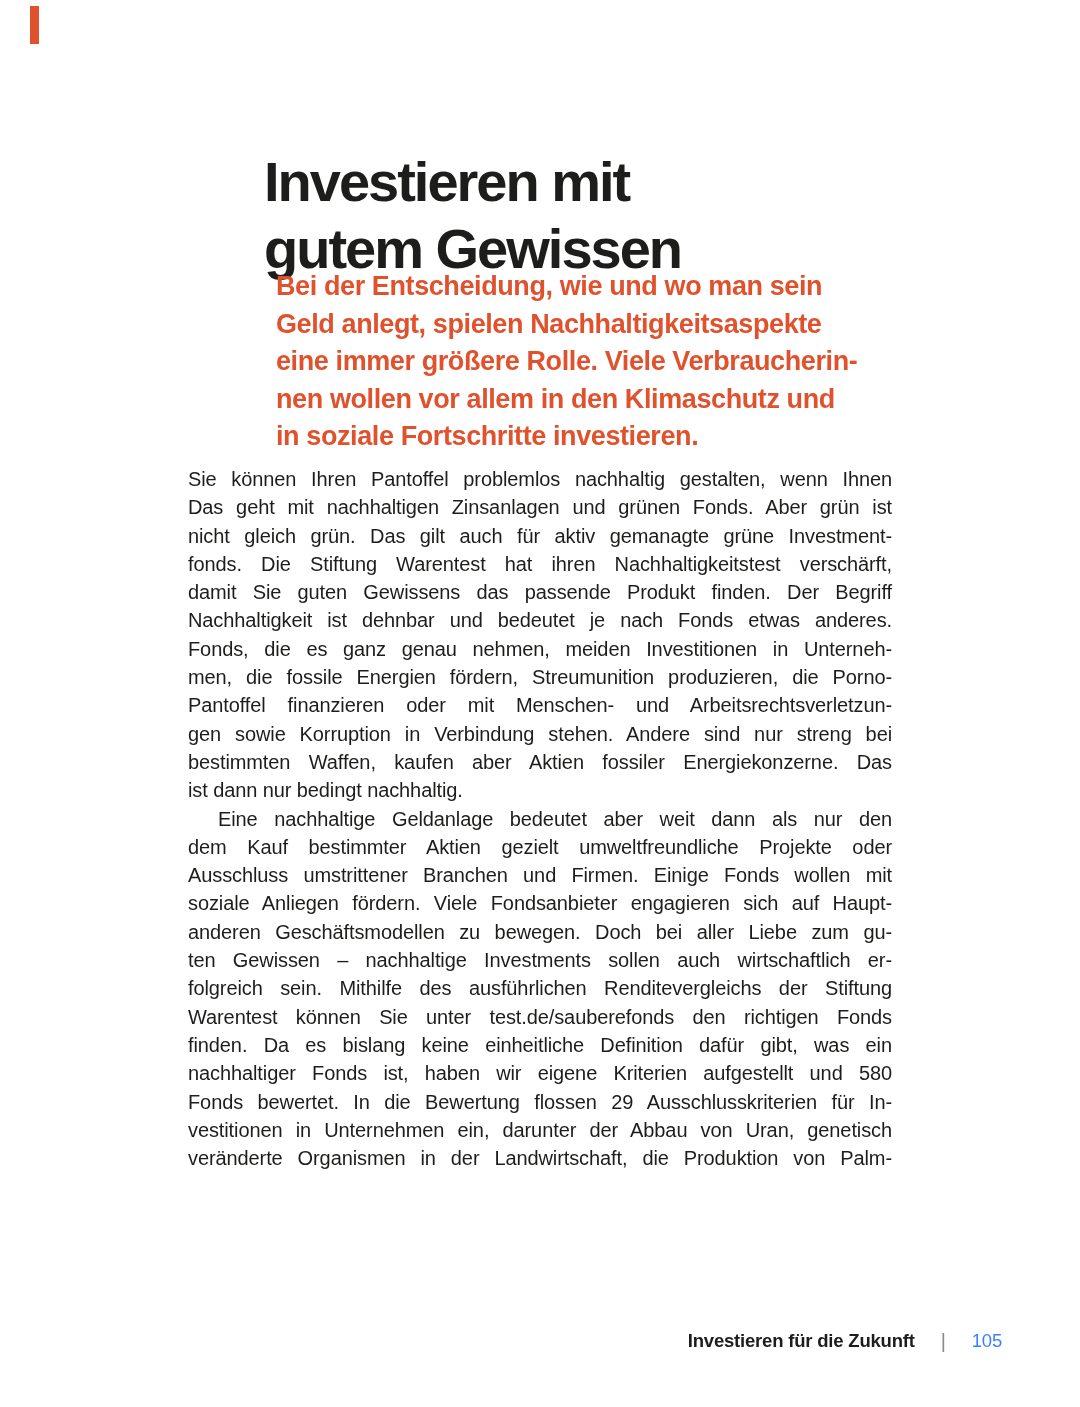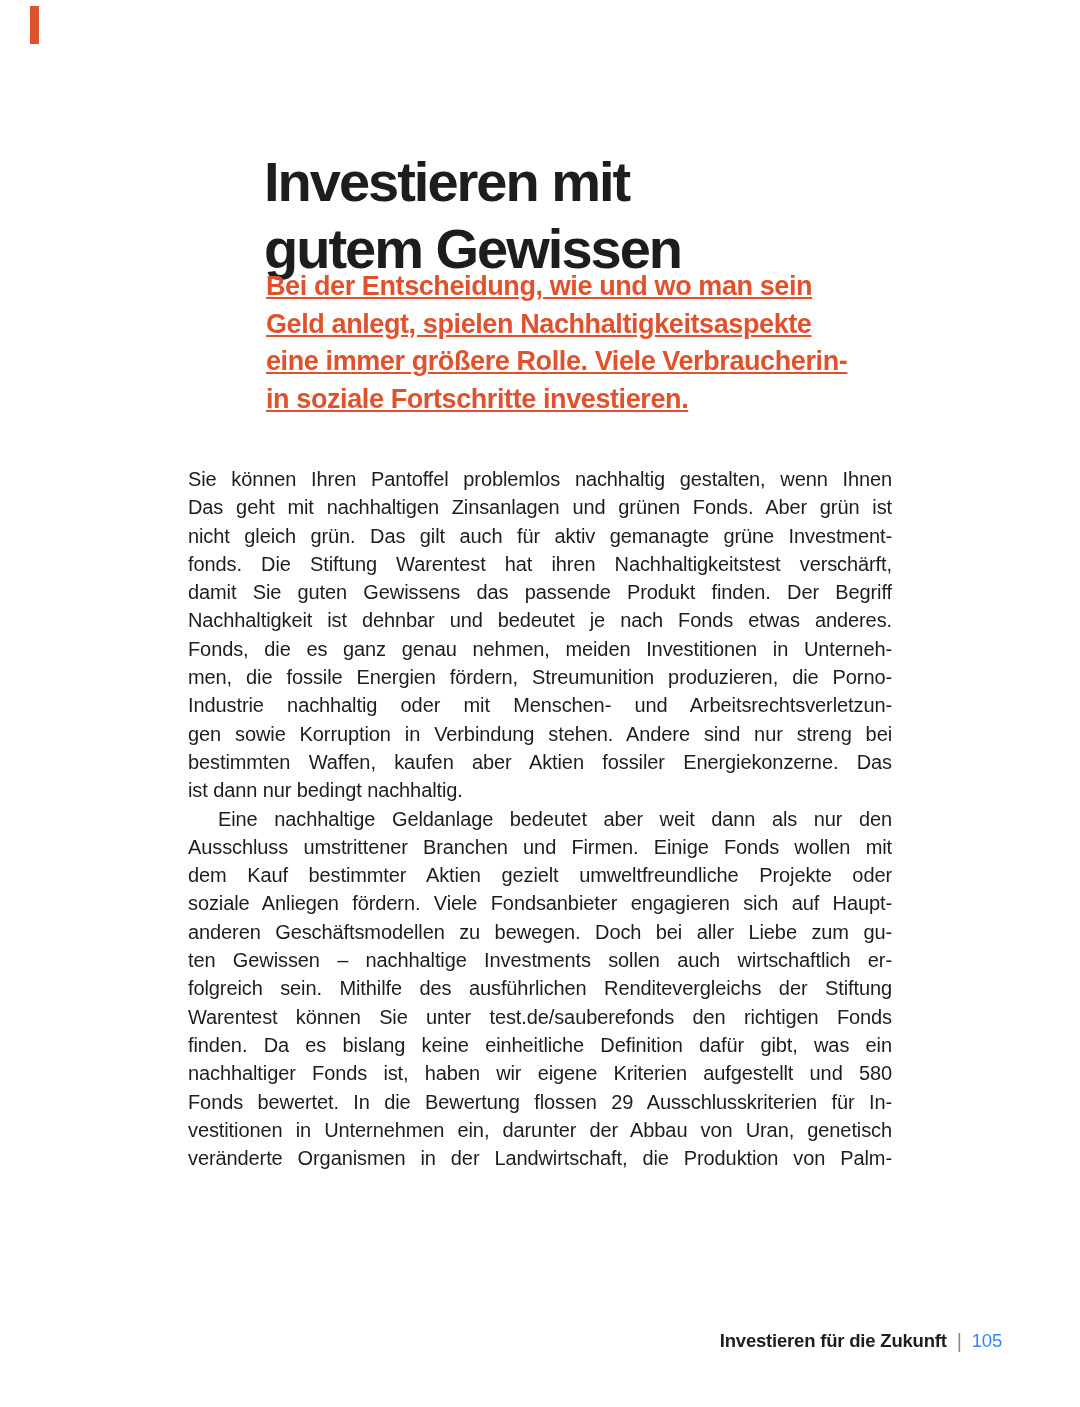--- a/index.html
+++ b/index.html
@@ -13,45 +13,44 @@
   }
   #chapter-tab{
     position:absolute;left:30px;top:6px;width:9px;height:38px;
   }
   #title{
     position:absolute;left:264px;top:110px;width:700px;
     font-size:56px;font-weight:bold;line-height:67px;
     letter-spacing:-2px;color:#1d1d1b;
   }
   #lede{
-    position:absolute;left:266px;top:268px;width:660px;
+    position:absolute;left:276px;top:268px;width:660px;
     font-size:27px;font-weight:bold;line-height:37.6px;
     letter-spacing:-0.4px;
-    text-decoration:underline;
   }
   #body-copy{
     position:absolute;left:188px;top:465px;width:704px;
     font-size:20px;line-height:28.3px;
     letter-spacing:-0.1px;
   }
   .body-line{
     text-align:justify;
     text-align-last:justify;
     white-space:normal;
   }
   .body-line.last-left{
     text-align-last:left;
   }
   .body-line.indent{
     text-indent:30px;
   }
   #footer{
     position:absolute;right:78px;top:1330px;
     font-size:18.5px;line-height:22px;
-    display:flex;align-items:center;gap:10px;
+    display:flex;align-items:center;gap:26px;
     letter-spacing:-0.2px;
   }
   #footer .section{font-weight:bold;color:#1d1d1b;}
   #footer .divider{color:#8a8a8a;font-weight:300;font-size:20px;}
   #footer .pagenum{font-weight:normal;color:#3b82f6;}
 </style>
 </head>
 <body>
 
 <div id="page">
@@ -60,42 +59,43 @@
 
   <h1 id="title">
       <div>Investieren mit</div>
       <div>gutem Gewissen</div>
     </h1>
 
   <div id="lede" style="color: rgb(224, 82, 45);">
       <div>Bei der Entscheidung, wie und wo man sein</div>
       <div>Geld anlegt, spielen Nachhaltigkeitsaspekte</div>
       <div>eine immer größere Rolle. Viele Verbraucherin-</div>
+      <div>nen wollen vor allem in den Klimaschutz und</div>
       <div>in soziale Fortschritte investieren.</div>
     </div>
 
   <div id="body-copy">
       <div>
         <div class="body-line">Sie können Ihren Pantoffel problemlos nachhaltig gestalten, wenn Ihnen</div>
         <div class="body-line">Das geht mit nachhaltigen Zinsanlagen und grünen Fonds. Aber grün ist</div>
         <div class="body-line">nicht gleich grün. Das gilt auch für aktiv gemanagte grüne Investment-</div>
         <div class="body-line">fonds. Die Stiftung Warentest hat ihren Nachhaltigkeitstest verschärft,</div>
         <div class="body-line">damit Sie guten Gewissens das passende Produkt finden. Der Begriff</div>
         <div class="body-line">Nachhaltigkeit ist dehnbar und bedeutet je nach Fonds etwas anderes.</div>
         <div class="body-line">Fonds, die es ganz genau nehmen, meiden Investitionen in Unterneh-</div>
         <div class="body-line">men, die fossile Energien fördern, Streumunition produzieren, die Porno-</div>
-        <div class="body-line">Industrie nachhaltig oder mit Menschen- und Arbeitsrechtsverletzun-</div>
+        <div class="body-line">Pantoffel finanzieren oder mit Menschen- und Arbeitsrechtsverletzun-</div>
         <div class="body-line">gen sowie Korruption in Verbindung stehen. Andere sind nur streng bei</div>
         <div class="body-line">bestimmten Waffen, kaufen aber Aktien fossiler Energiekonzerne. Das</div>
         <div class="body-line last-left">ist dann nur bedingt nachhaltig.</div>
       </div>
       <div>
         <div class="body-line indent">Eine nachhaltige Geldanlage bedeutet aber weit dann als nur den</div>
+        <div class="body-line">dem Kauf bestimmter Aktien gezielt umweltfreundliche Projekte oder</div>
         <div class="body-line">Ausschluss umstrittener Branchen und Firmen. Einige Fonds wollen mit</div>
-        <div class="body-line">dem Kauf bestimmter Aktien gezielt umweltfreundliche Projekte oder</div>
         <div class="body-line">soziale Anliegen fördern. Viele Fondsanbieter engagieren sich auf Haupt-</div>
         <div class="body-line">anderen Geschäftsmodellen zu bewegen. Doch bei aller Liebe zum gu-</div>
         <div class="body-line">ten Gewissen – nachhaltige Investments sollen auch wirtschaftlich er-</div>
         <div class="body-line">folgreich sein. Mithilfe des ausführlichen Renditevergleichs der Stiftung</div>
         <div class="body-line">Warentest können Sie unter test.de/sauberefonds den richtigen Fonds</div>
         <div class="body-line">finden. Da es bislang keine einheitliche Definition dafür gibt, was ein</div>
         <div class="body-line">nachhaltiger Fonds ist, haben wir eigene Kriterien aufgestellt und 580</div>
         <div class="body-line">Fonds bewertet. In die Bewertung flossen 29 Ausschlusskriterien für In-</div>
         <div class="body-line">vestitionen in Unternehmen ein, darunter der Abbau von Uran, genetisch</div>
         <div class="body-line">veränderte Organismen in der Landwirtschaft, die Produktion von Palm-</div>

